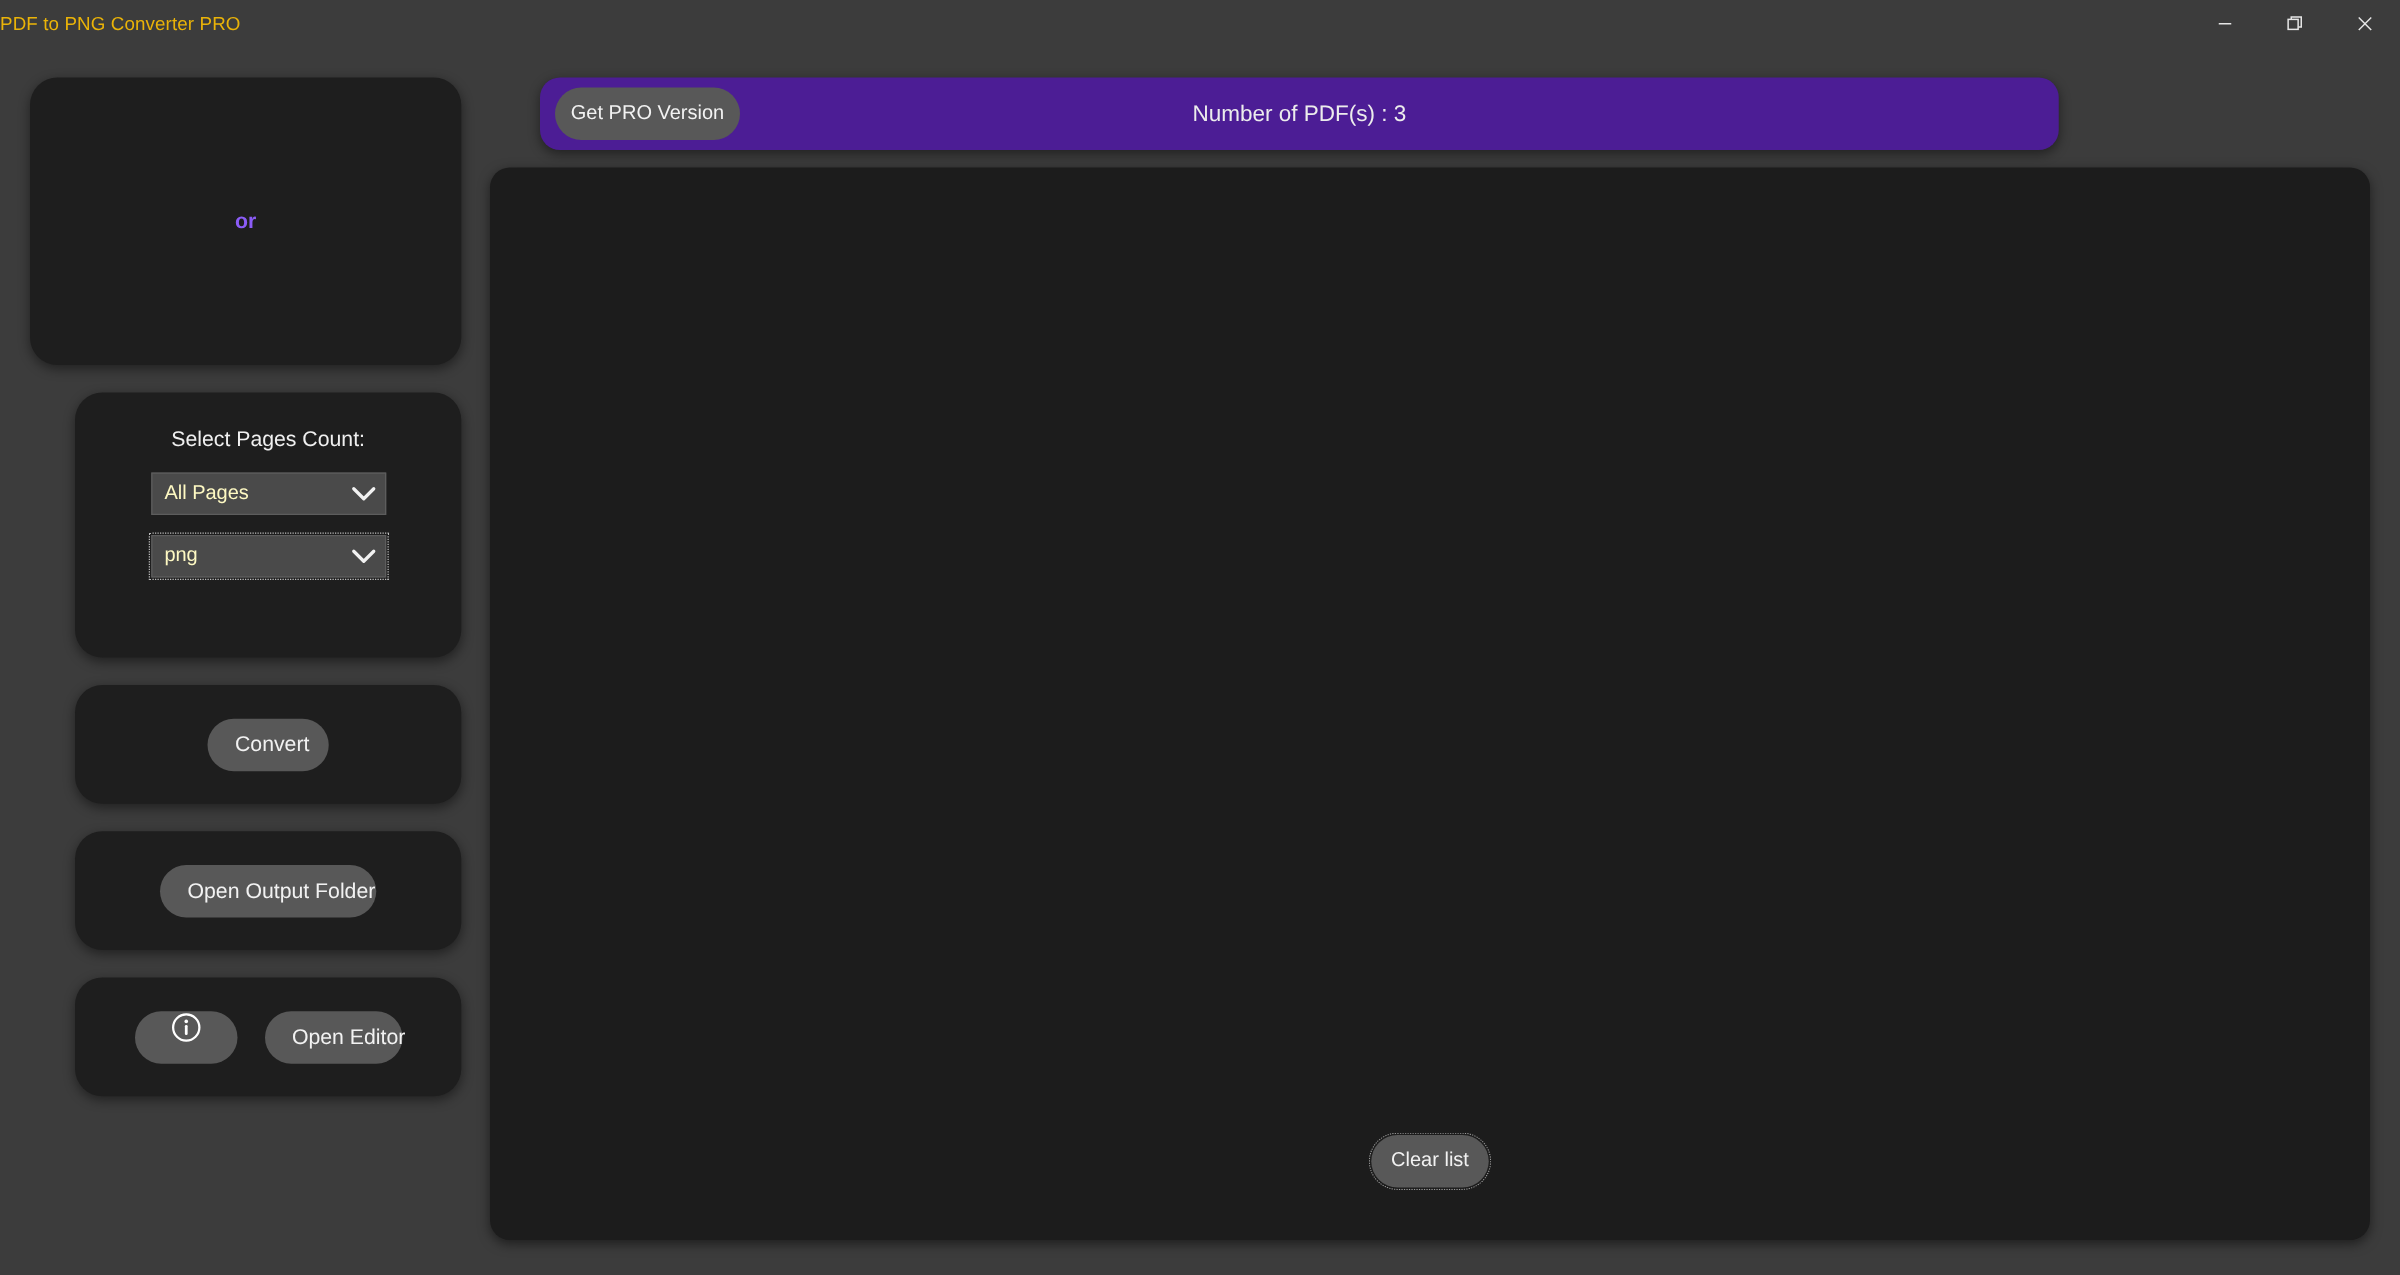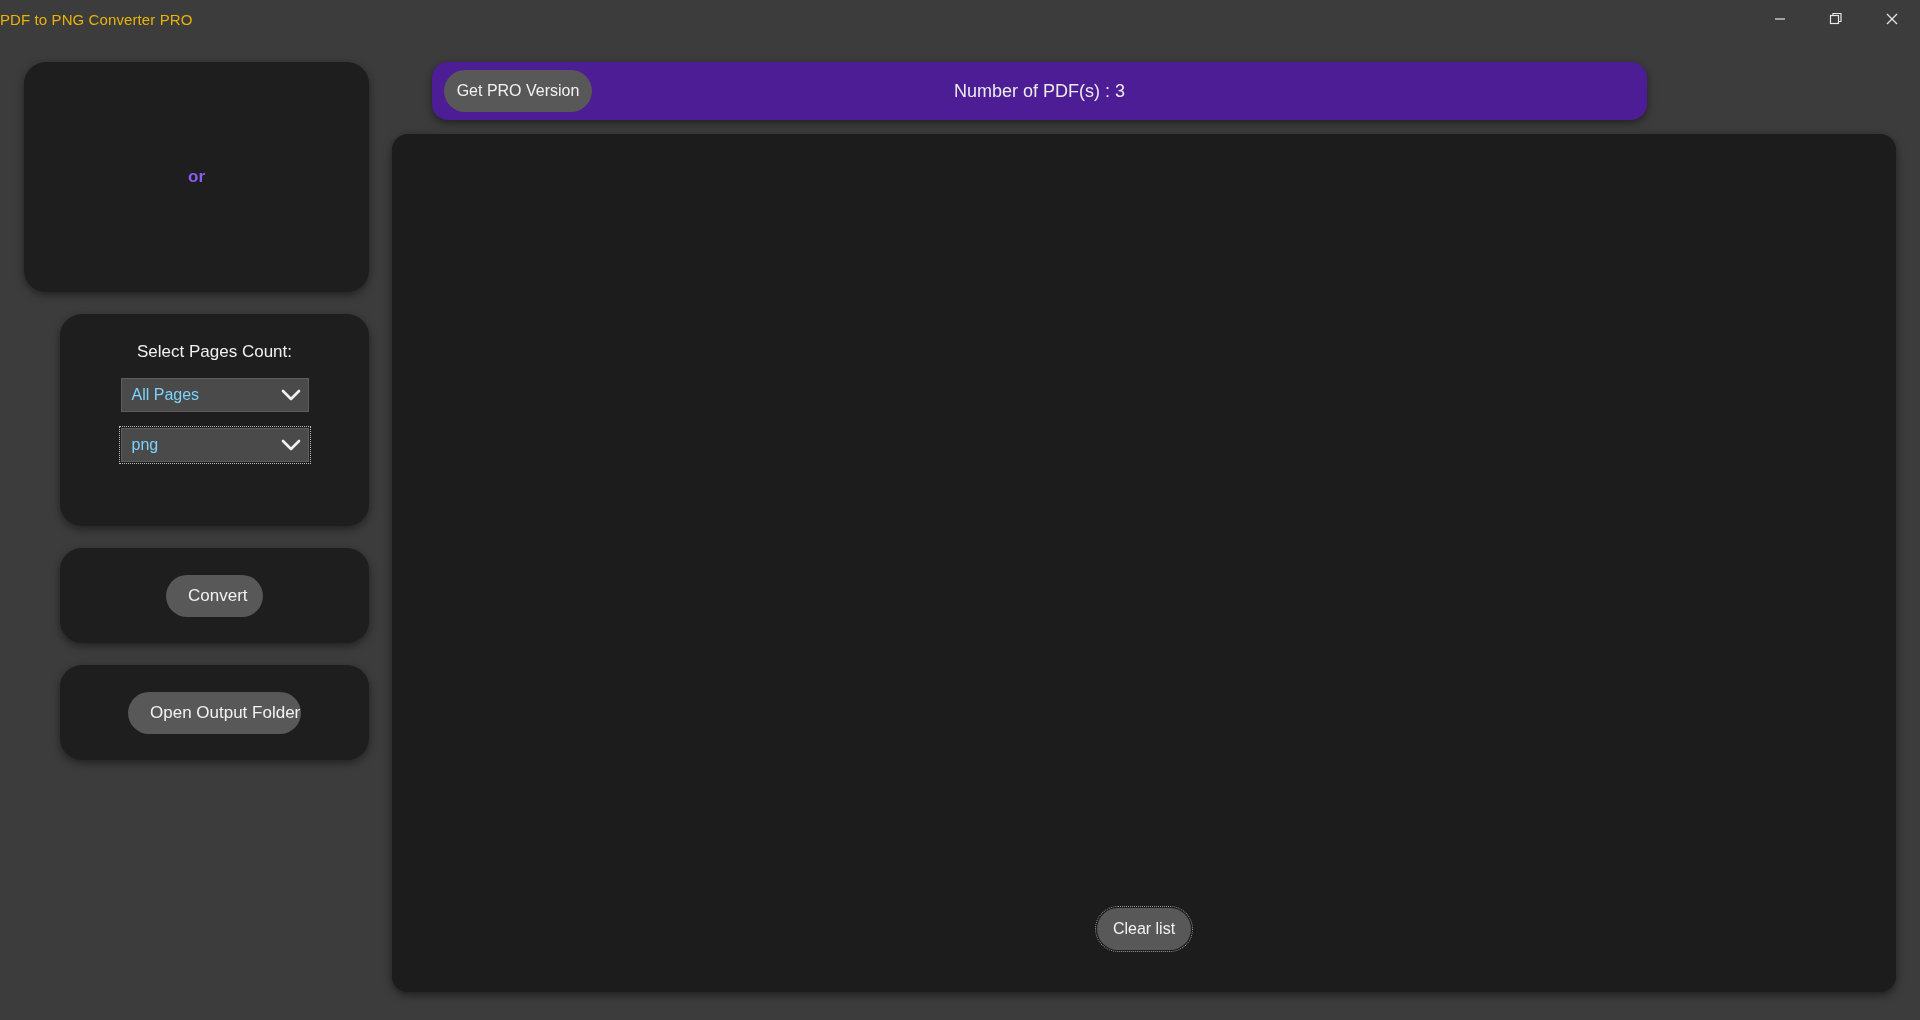--- a/index.html
+++ b/index.html
@@ -96,21 +96,21 @@
     border: 1px solid #5d5d5d;
     display: flex;
     align-items: center;
     cursor: pointer;
   }
   .combo.focused {
     outline: 1px dotted #bdbdbd;
     outline-offset: 1px;
   }
   .combo-value {
-    color: #7dd3fc;
+    color: #fef9c3;
     font-size: 16px;
     padding-left: 10px;
     flex: 1;
     white-space: nowrap;
   }
   .combo-arrow {
     width: 34px;
     display: flex; align-items: center; justify-content: center;
   }
 
@@ -222,20 +222,32 @@
   </div>
 
   <div class="card card-convert">
     <button class="pill pill-convert">Convert</button>
   </div>
 
   <div class="card card-output">
     <button class="pill pill-output">Open Output Folder</button>
   </div>
 
+  <div class="card card-tools">
+    <button class="pill pill-info">
+      <span>
+        <svg width="26" height="26" viewBox="0 0 26 26">
+          <circle cx="13" cy="13" r="10.5" fill="none" stroke="#ffffff" stroke-width="1.8"></circle>
+          <circle cx="13" cy="8.1" r="1.45" fill="#ffffff"></circle>
+          <rect x="11.9" y="11" width="2.2" height="8" rx="1" fill="#ffffff"></rect>
+        </svg>
+      </span>
+    </button>
+    <button class="pill pill-editor">Open Editor</button>
+  </div>
 
 </div>
 
 <div class="toolbar">
   <button class="pill pill-pro">Get PRO Version</button>
   <div class="pdf-count">Number of PDF(s) : 3</div>
 </div>
 
 <div class="listpanel">
   <button class="pill pill-clear">Clear list</button>

